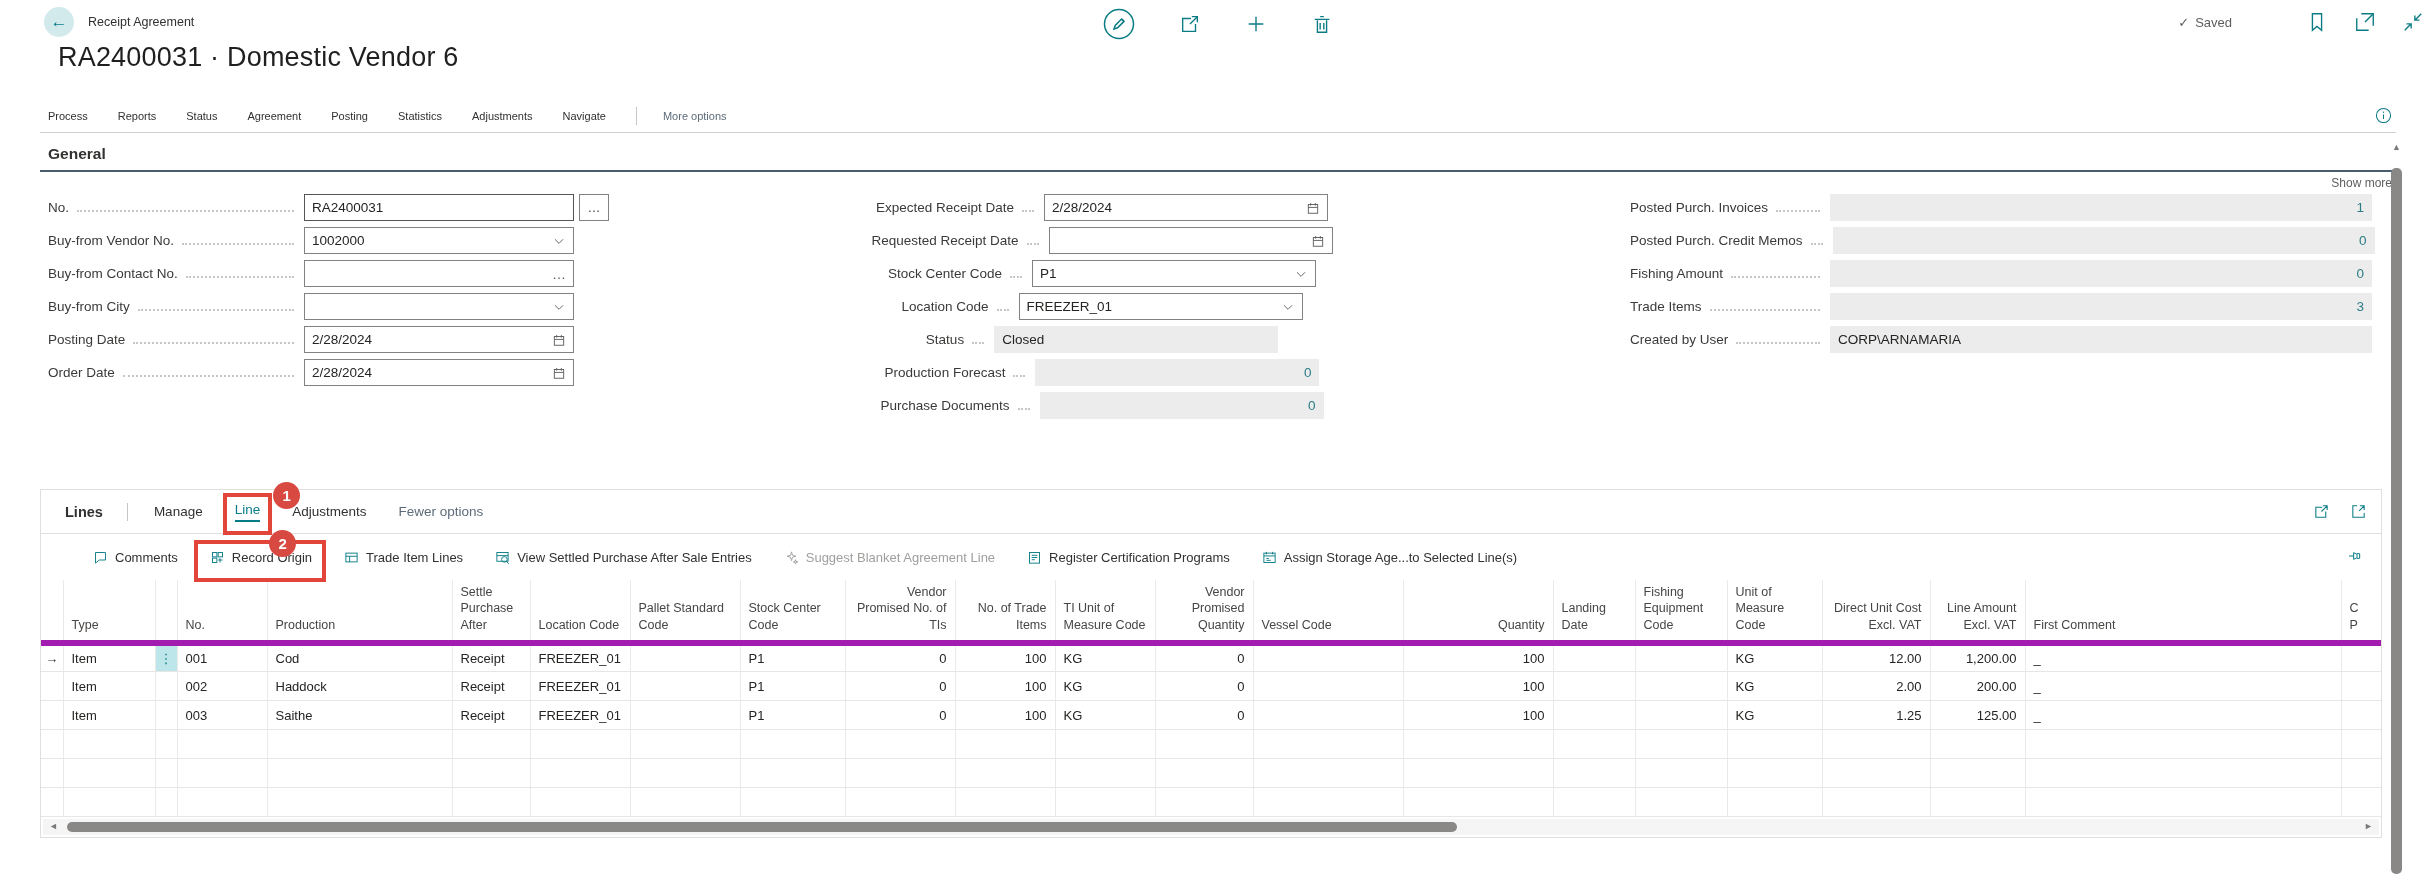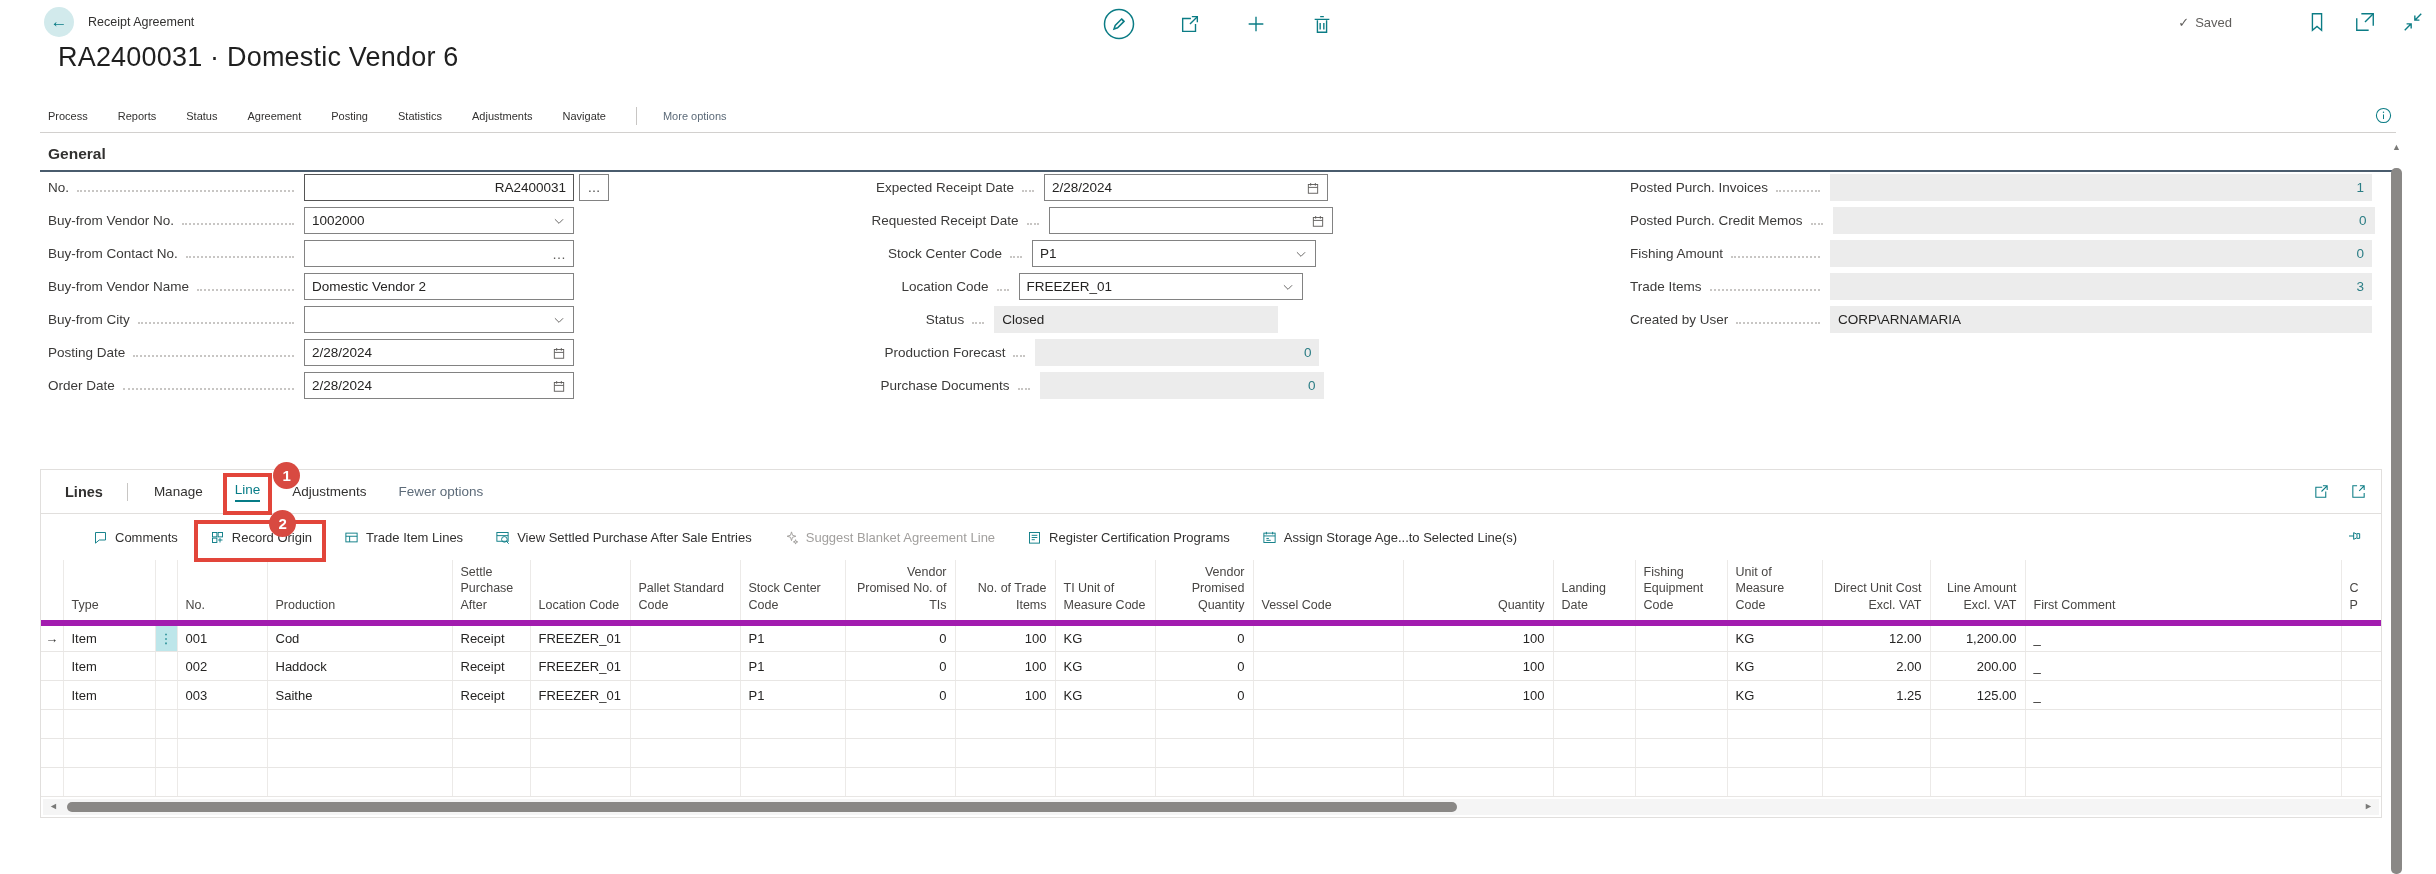--- a/index.html
+++ b/index.html
@@ -40,21 +40,21 @@
   .fcol.c1 { width:526px; } .fcol.c2 { width:482px;align-items:center; } .fcol.c3 { width:742px; }
   .fld { display:flex; align-items:center; height:27px; }
   .lbl { flex:none; font-size:13.5px; color:#3b3a39; white-space:nowrap; }
   .dots { flex:1; border-bottom:2px dotted #c8c6c4; height:9px; margin:0 10px 0 8px; min-width:12px; }
   .inp { position:relative; flex:none; width:270px; height:27px; border:1px solid #828282; background:#fff;
     display:flex; align-items:center; padding:0 7px; font-size:13.5px; color:#252423; }
   .c2 .inp { width:284px; } .c3 .inp { width:542px; }
   .inp .val { flex:1; white-space:nowrap; overflow:hidden; }
   .inp .tail { flex:none; color:#605e5c; font-size:14px; line-height:10px; }
   .inp svg.tail { width:14px; height:14px; }
-  .inp.focus { border-color:#555;text-align:right; }
+  .inp.focus { border-color:#555; }
   .inp.ro { background:#ececec; border-color:transparent; }
   .inp.ro.num .val { text-align:right; color:#2b7d85; }
   .assist { position:absolute; right:-36px; top:-1px; width:30px; height:27px; border:1px solid #828282;
     background:#fff; display:flex; align-items:center; justify-content:center; font-size:13px; color:#444; cursor:pointer; }
 
   
   .lines-card { position:relative; margin:70px 54px 0 40px; border:1px solid #e1dfdd; background:#fff; }
   .ltabs { display:flex; align-items:center; height:44px; padding:0 14px 0 24px; border-bottom:1px solid #e1dfdd; font-size:13.5px; }
   .ltitle { font-weight:700; font-size:14.5px; margin-right:24px; }
   .lsep { width:1px; height:18px; background:#c8c6c4; margin-right:26px; }
@@ -176,20 +176,21 @@
     <svg class="info-ico" viewBox="0 0 24 24">
       <circle cx="12" cy="12" r="10" class="ico-teal"></circle>
       <path d="M12 10.5V17" class="ico-teal"></path>
       <circle cx="12" cy="7.3" r="1" fill="#0b7c85" stroke="none"></circle>
     </svg>
   </nav>
 
   <div class="sec-head">
     <h2>General</h2>
   </div>
+  <div class="show-more">Show more</div>
 
   <div class="form-grid">
 
     <div class="fcol c1">
       <div class="fld">
         <span class="lbl">No.</span>
           <span class="dots"></span>
         <div class="inp focus">
           <span class="val">RA2400031</span>
           <span class="assist">
@@ -206,27 +207,20 @@
               <path d="M5 9l7 7 7-7" stroke="#605e5c" fill="none" stroke-width="1.6"></path>
             </svg>
         </div>
       </div>
       <div class="fld">
         <span class="lbl">Buy-from Contact No.</span>
           <span class="dots"></span>
         <div class="inp">
           <span class="val"></span>
           <span class="tail">…</span>
-        </div>
-      </div>
-      <div class="fld">
-        <span class="lbl">Buy-from Vendor Name</span>
-          <span class="dots"></span>
-        <div class="inp">
-          <span class="val">Domestic Vendor 2</span>
         </div>
       </div>
       <div class="fld">
         <span class="lbl">Buy-from City</span>
           <span class="dots"></span>
         <div class="inp">
           <span class="val"></span>
           <svg class="tail" viewBox="0 0 24 24">
               <path d="M5 9l7 7 7-7" stroke="#605e5c" fill="none" stroke-width="1.6"></path>
             </svg>

